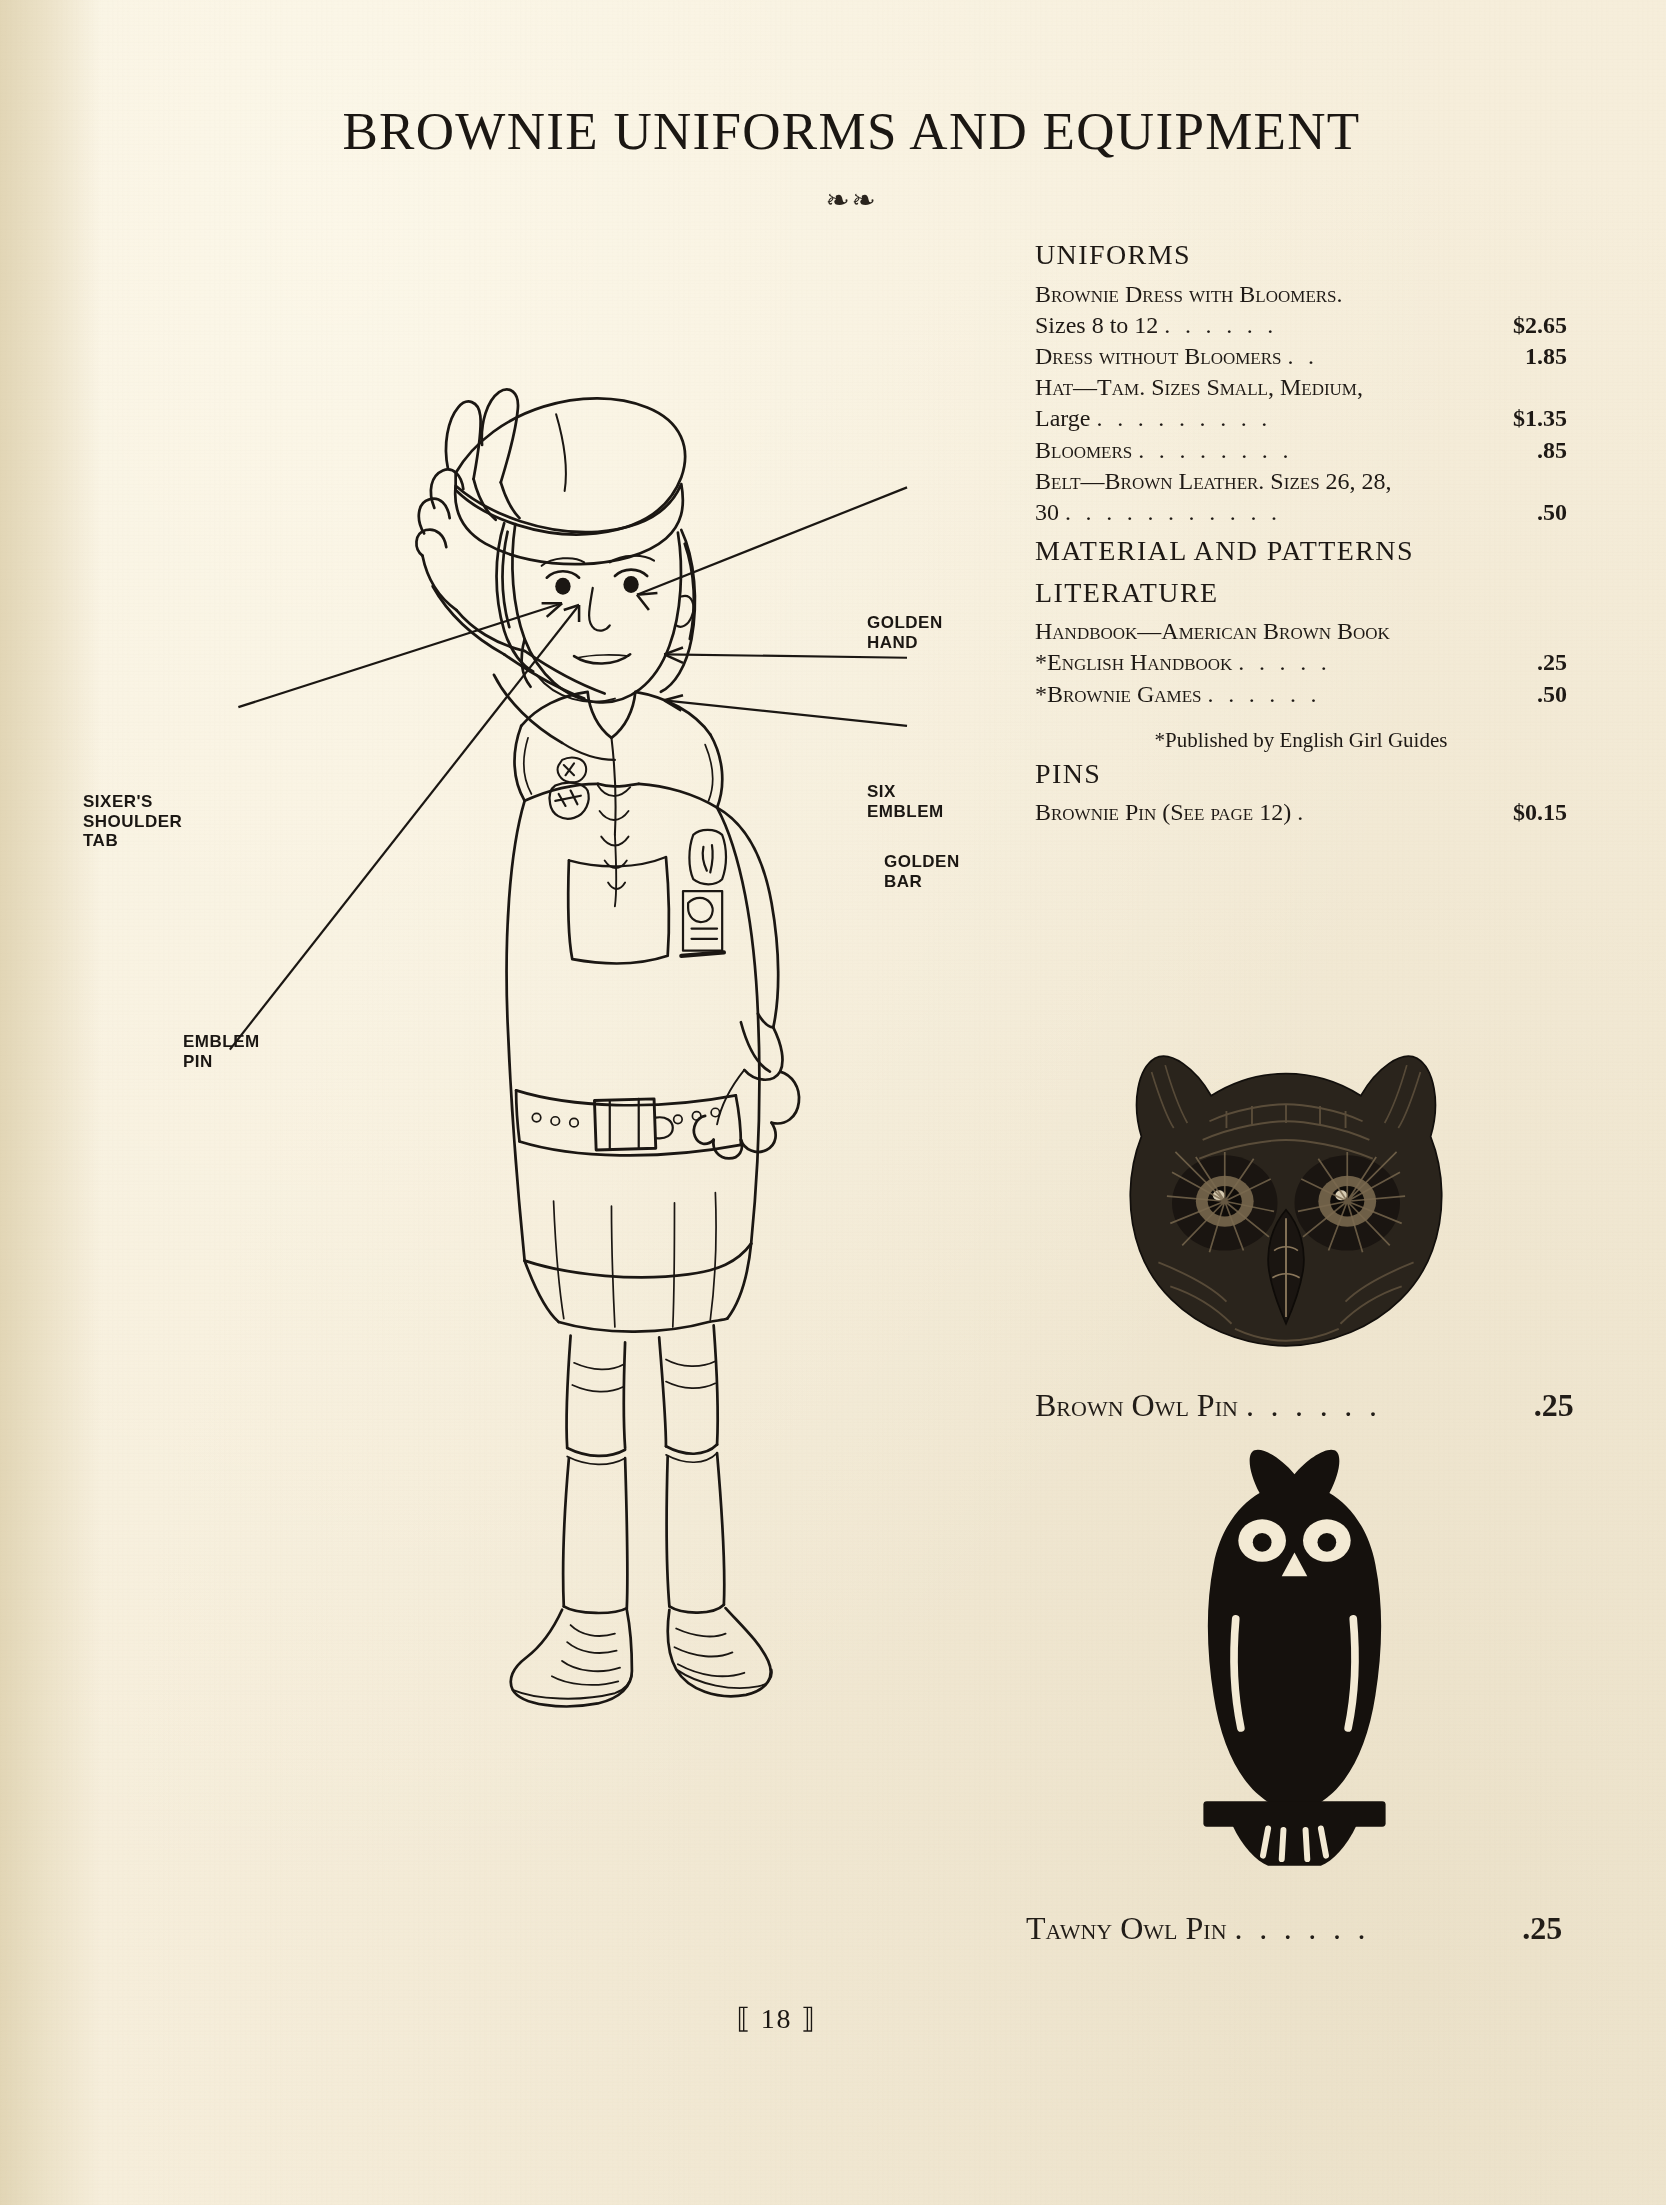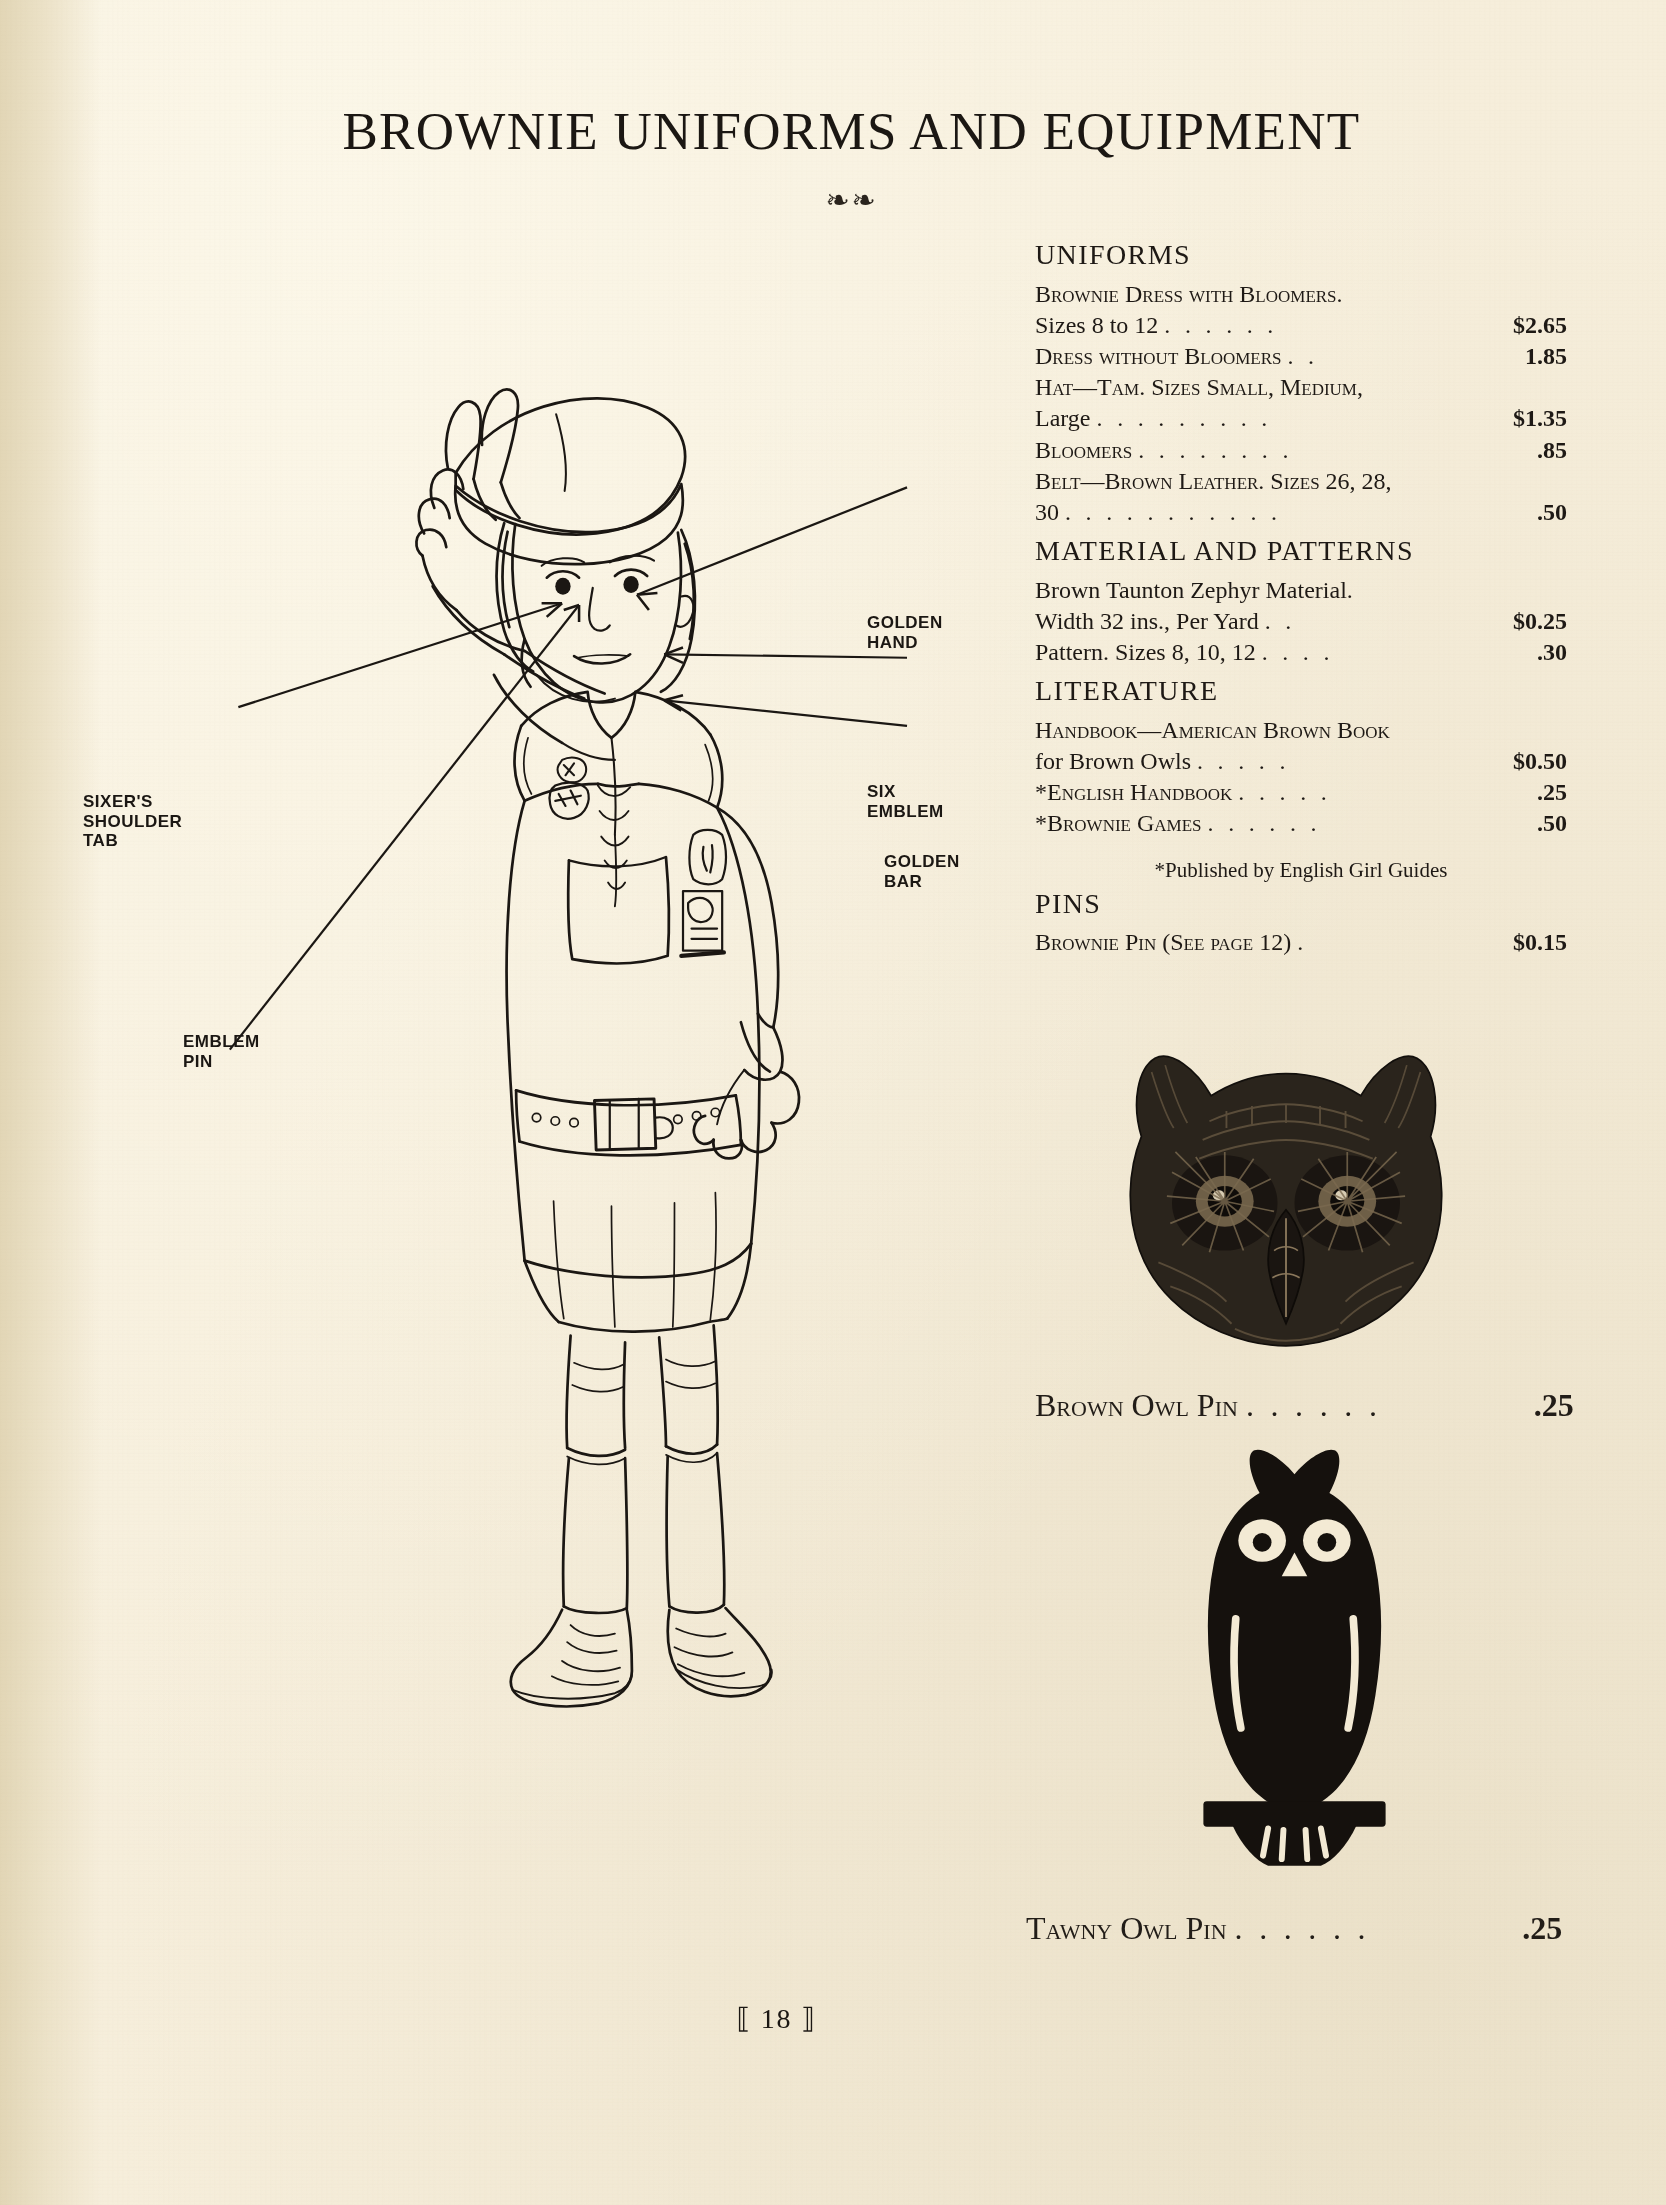--- a/index.html
+++ b/index.html
@@ -383,36 +383,24 @@
     <div class="row"><span class="sc">Bloomers</span>
       <span class="dots">. . . . . . . .</span>
       <span class="price">.85</span></div>
     <div class="row"><span class="sc">Belt—Brown Leather. Sizes 26, 28,</span></div>
     <div class="row"><span>30</span>
       <span class="dots">. . . . . . . . . . .</span>
       <span class="price">.50</span></div>
   </div>
 
   <div class="sec-head">MATERIAL AND PATTERNS</div>
-  <div class="blk">
-    <div class="row"><span>Brown Taunton Zephyr Material.</span></div>
-    <div class="row"><span>Width 32 ins., Per Yard</span>
-      <span class="dots">. .</span>
-      <span class="price">$0.25</span></div>
-    <div class="row"><span>Pattern. Sizes 8, 10, 12</span>
-      <span class="dots">. . . .</span>
-      <span class="price">.30</span></div>
-  </div>
 
   <div class="sec-head">LITERATURE</div>
   <div class="blk">
     <div class="row"><span class="sc">Handbook—American Brown Book</span></div>
-    <div class="row"><span>for Brown Owls</span>
-      <span class="dots">. . . . .</span>
-      <span class="price">$0.50</span></div>
     <div class="row"><span class="sc">*English Handbook</span>
       <span class="dots">. . . . .</span>
       <span class="price">.25</span></div>
     <div class="row"><span class="sc">*Brownie Games</span>
       <span class="dots">. . . . . .</span>
       <span class="price">.50</span></div>
     <div class="note">*Published by English Girl Guides</div>
   </div>
 
   <div class="sec-head tight">PINS</div>

